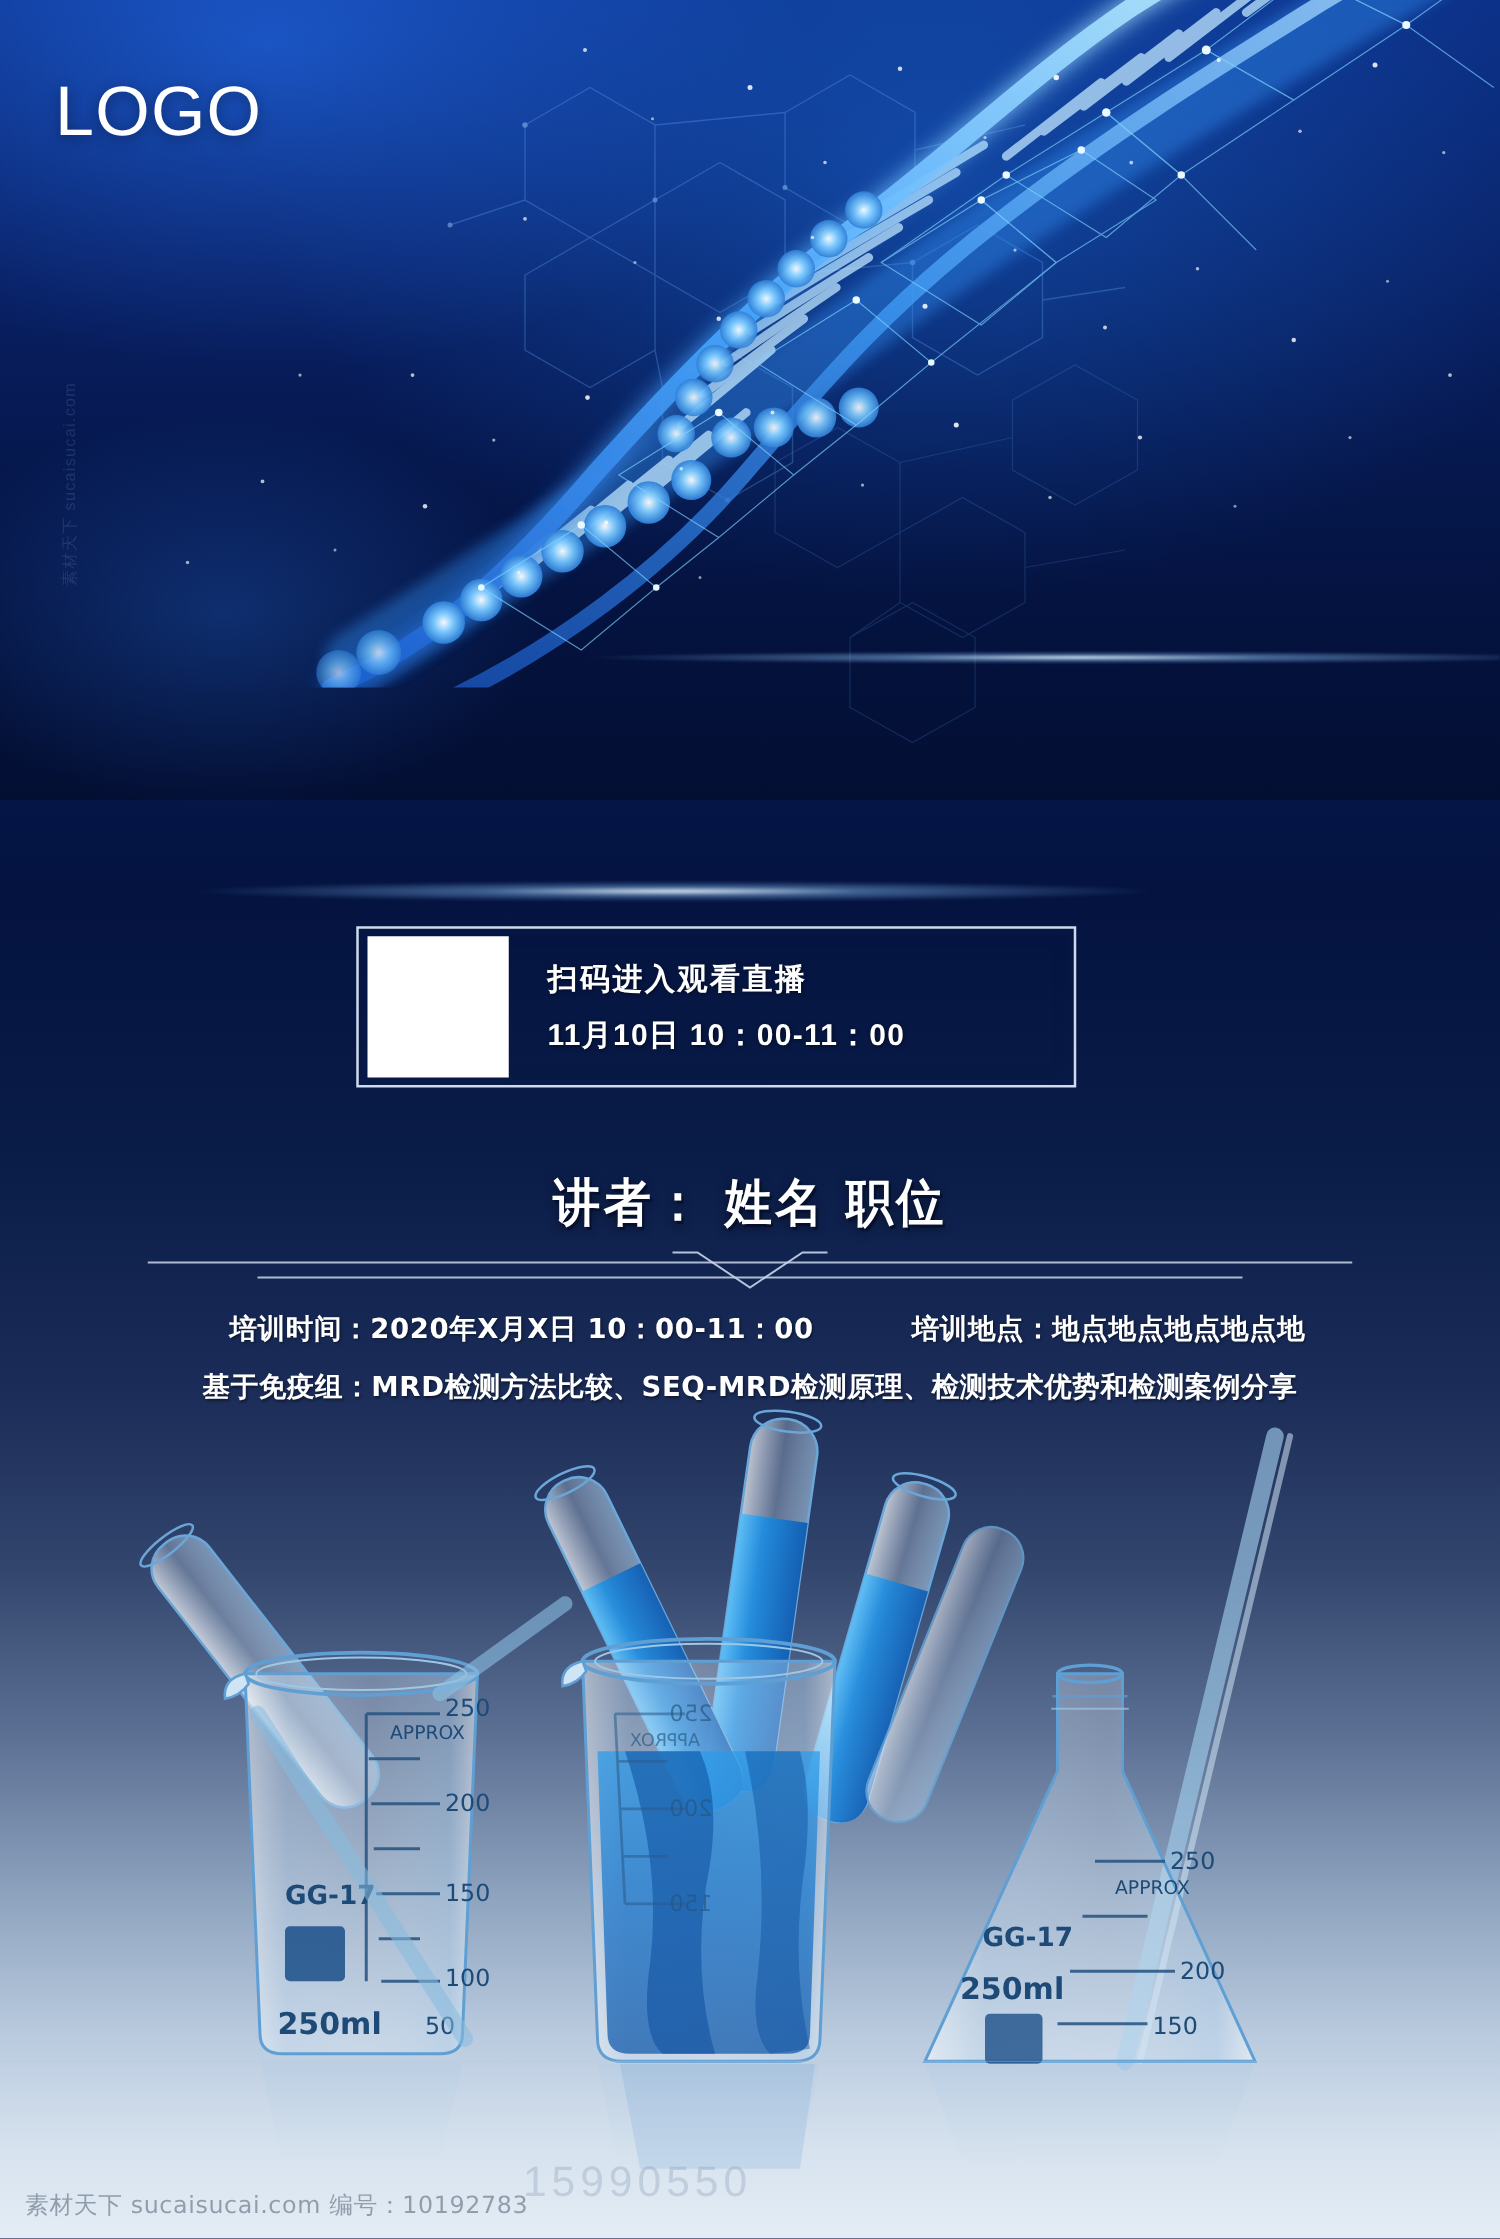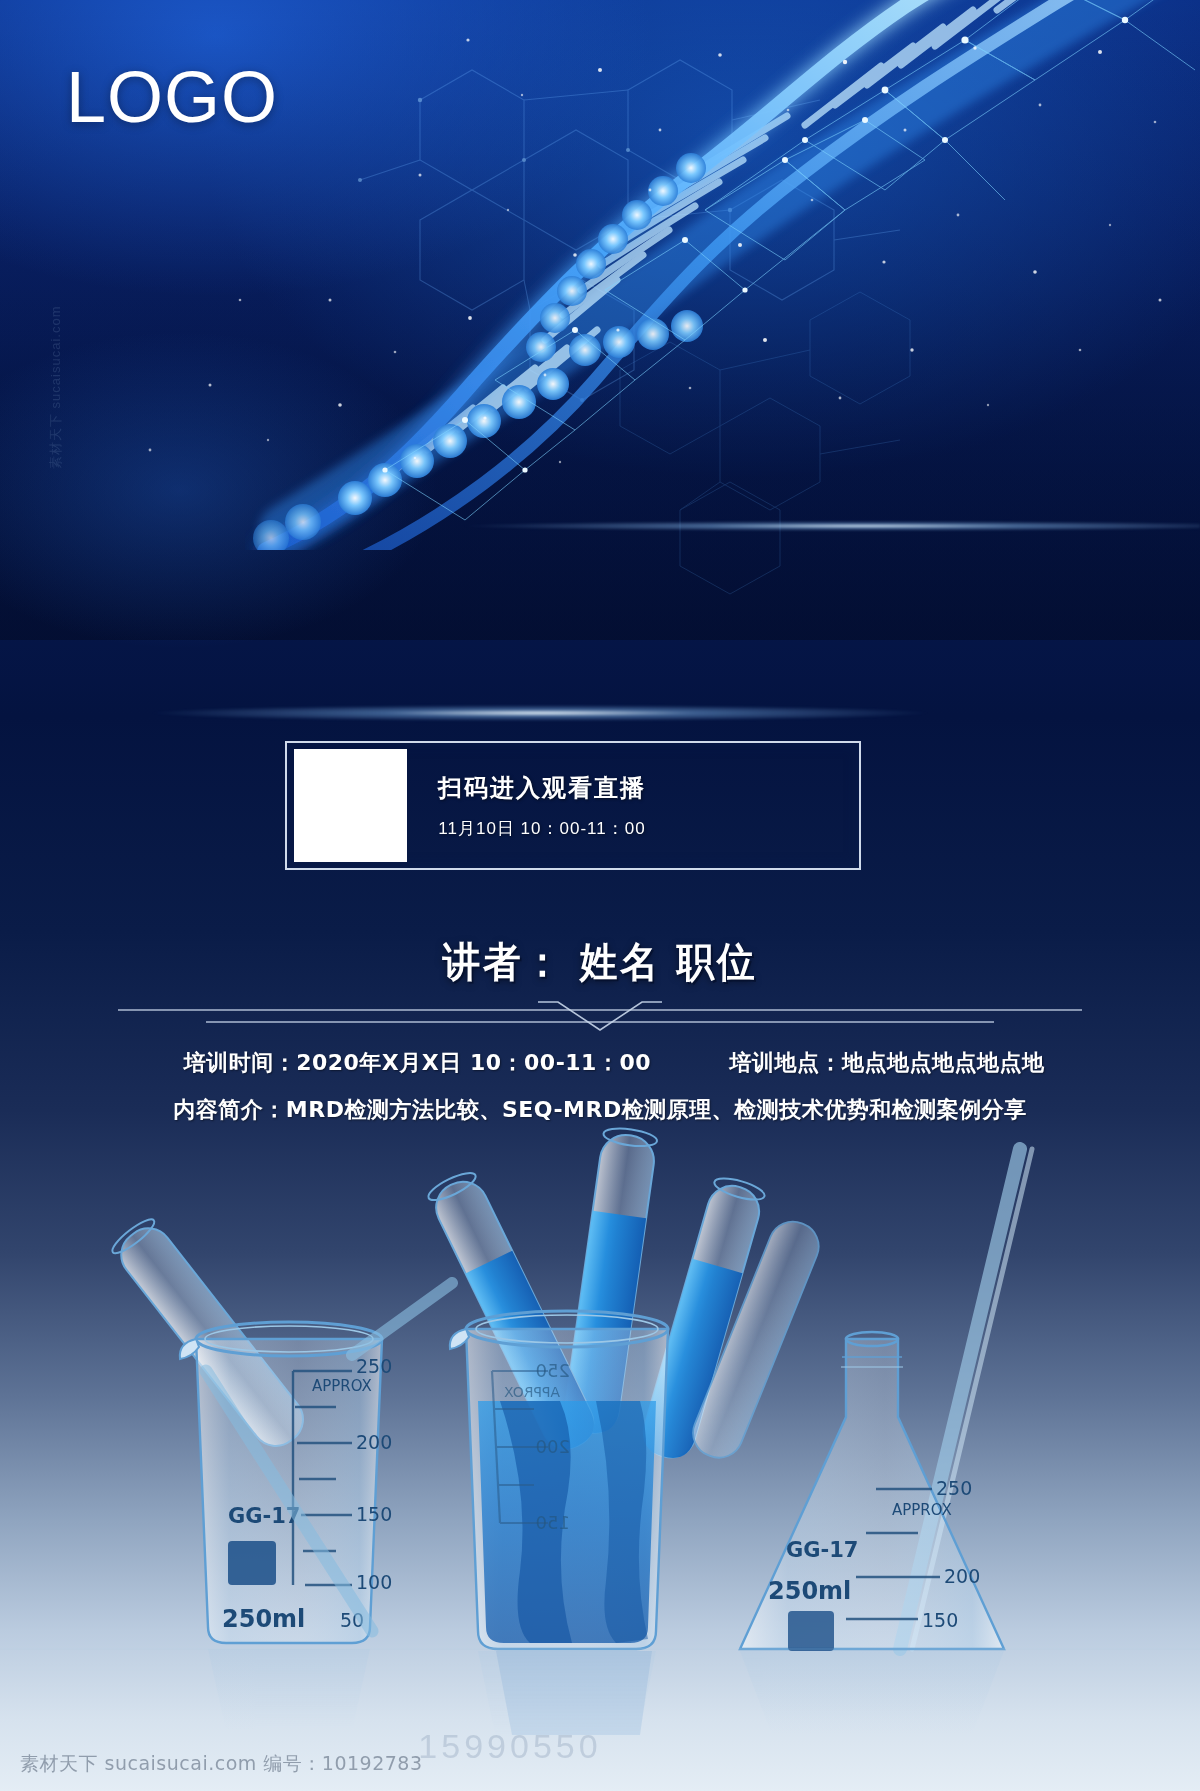--- a/index.html
+++ b/index.html
@@ -57,22 +57,22 @@
     background:radial-gradient(ellipse 520px 11px at 45% 50%, rgba(235,247,255,.95) 0%, rgba(140,200,255,.42) 30%, rgba(70,140,225,0) 75%);
     filter:blur(1.2px);
   }
   .glow-left{
     position:absolute; left:-80px; top:330px; width:520px; height:320px;
     background:radial-gradient(ellipse at center, rgba(40,110,220,.30) 0%, rgba(20,60,150,0) 70%);
   }
 
   
   .logo{
-    position:absolute; left:66px; top:56px;
-    font-size:72px; letter-spacing:1px; color:#ffffff; font-weight:400;
+    position:absolute; left:44px; top:56px;
+    font-size:56px; letter-spacing:1px; color:#ffffff; font-weight:400;
     text-shadow:0 2px 10px rgba(0,0,0,.35);
   }
 
   
   .title-wrap{position:absolute; left:0; right:0; top:465px; text-align:center;}
   .title-line{
     color:#fff; font-weight:bold; white-space:nowrap;
     font-family:"DejaVu Sans","Liberation Sans",sans-serif;
     text-shadow:
       3px 3px 0 rgba(3,12,40,.95),
@@ -88,22 +88,22 @@
     border:2px solid rgba(226,236,250,.92);
     display:flex; align-items:center;
     box-shadow:0 0 14px rgba(10,30,80,.5) inset;
   }
   .qr-img{
     width:113px; height:113px; background:#ffffff; margin-left:7px; flex:0 0 auto;
   }
   .qr-texts{ margin-left:31px; color:#fff; }
   .qr-line1{ font-size:24px; font-weight:bold; letter-spacing:2px; margin-bottom:13px;
              text-shadow:1px 1px 3px rgba(0,0,0,.5); }
-  .qr-line2{ font-size:17px; font-weight:normal; letter-spacing:1px;
-             text-shadow:1px 1px 3px rgba(0,0,0,.5);text-align:center; }
+  .qr-line2{ font-size:24px; font-weight:bold; letter-spacing:1px;
+             text-shadow:1px 1px 3px rgba(0,0,0,.5); }
 
   
   .speaker{
     position:absolute; left:0; right:0; top:935px; text-align:center;
     color:#fff; font-weight:bold; font-size:41px; letter-spacing:3px;
     font-family:"DejaVu Sans","Liberation Sans",sans-serif;
     transform:scaleX(.92);
     text-shadow:2px 2px 0 rgba(5,15,45,.85), 0 2px 8px rgba(0,0,0,.5);
   }
   .divider{position:absolute; left:118px; top:1000px; width:964px; height:36px;}
@@ -379,21 +379,21 @@
     <line x1="88" y1="22" x2="876" y2="22" stroke="#c8d6ea" stroke-width="1.6" opacity=".85"></line>
     <polyline points="420,2 440,2 482,30 524,2 544,2" fill="none" stroke="#c8d6ea" stroke-width="1.6" opacity=".9"></polyline>
   </svg>
 
   <div class="info">
     <div class="info-row1">
       <span>培训时间：2020年X月X日 10：00-11：00</span>
       <span class="gap"></span>
       <span>培训地点：地点地点地点地点地</span>
     </div>
-    <div class="info-row2">内容简介：MRD检测方法比较、SEQ-MRD检测原理、检测技术优势和检测案例分享</div>
+    <div class="info-row2">基于免疫组：MRD检测方法比较、SEQ-MRD检测原理、检测技术优势和检测案例分享</div>
   </div>
 
   <svg class="glass" viewBox="0 0 1200 720">
     <defs>
       <linearGradient id="glassBody" x1="0" y1="0" x2="1" y2="0">
         <stop offset="0%" stop-color="#ffffff" stop-opacity=".55"></stop>
         <stop offset="18%" stop-color="#cfe2f3" stop-opacity=".40"></stop>
         <stop offset="55%" stop-color="#eaf3fb" stop-opacity=".26"></stop>
         <stop offset="88%" stop-color="#bcd8ef" stop-opacity=".42"></stop>
         <stop offset="100%" stop-color="#ffffff" stop-opacity=".55"></stop>

